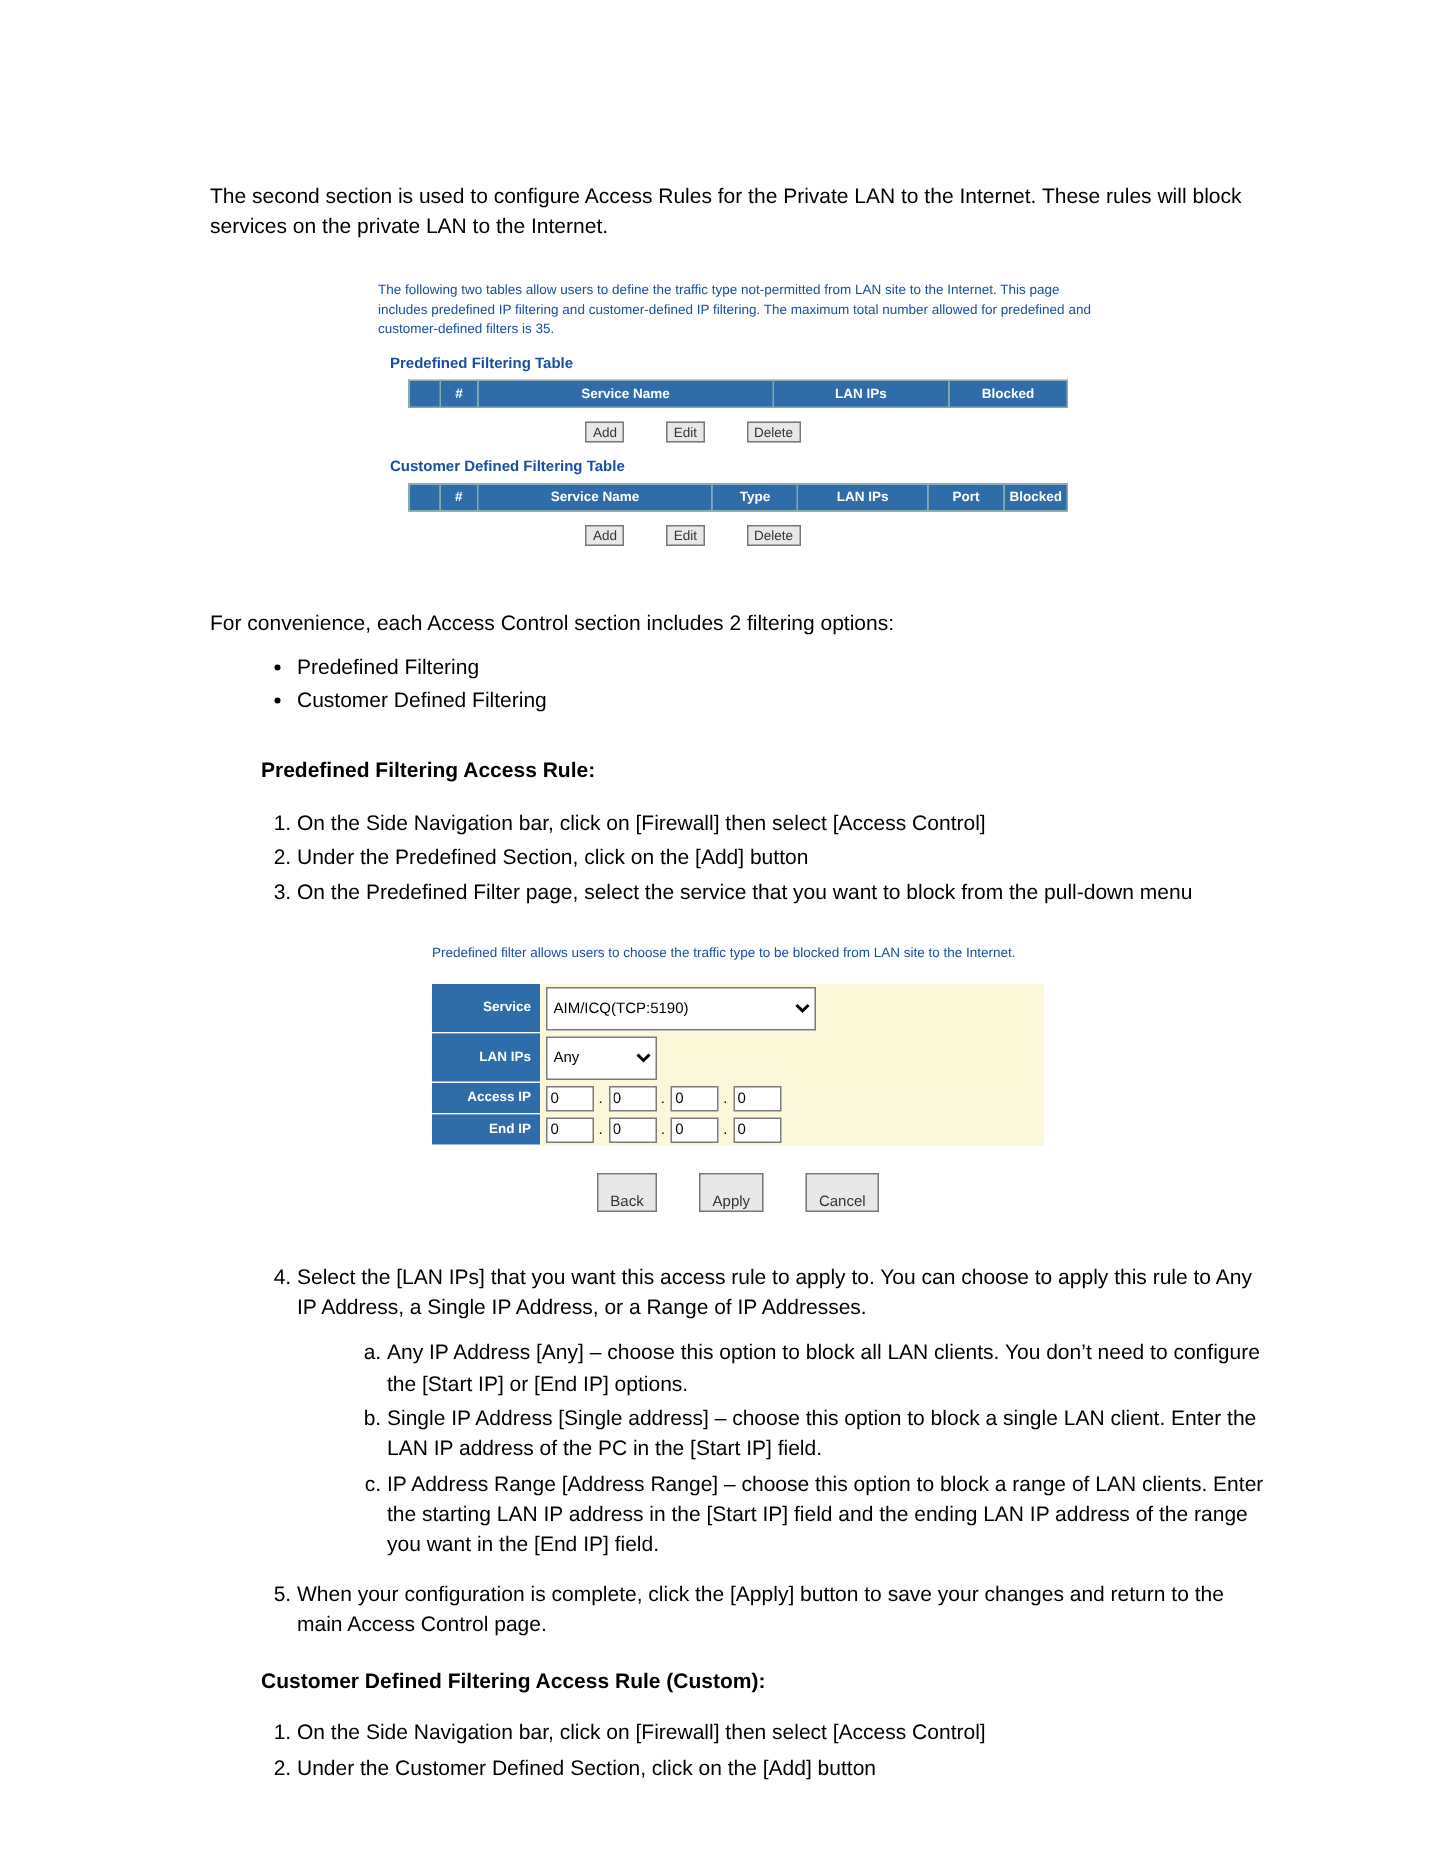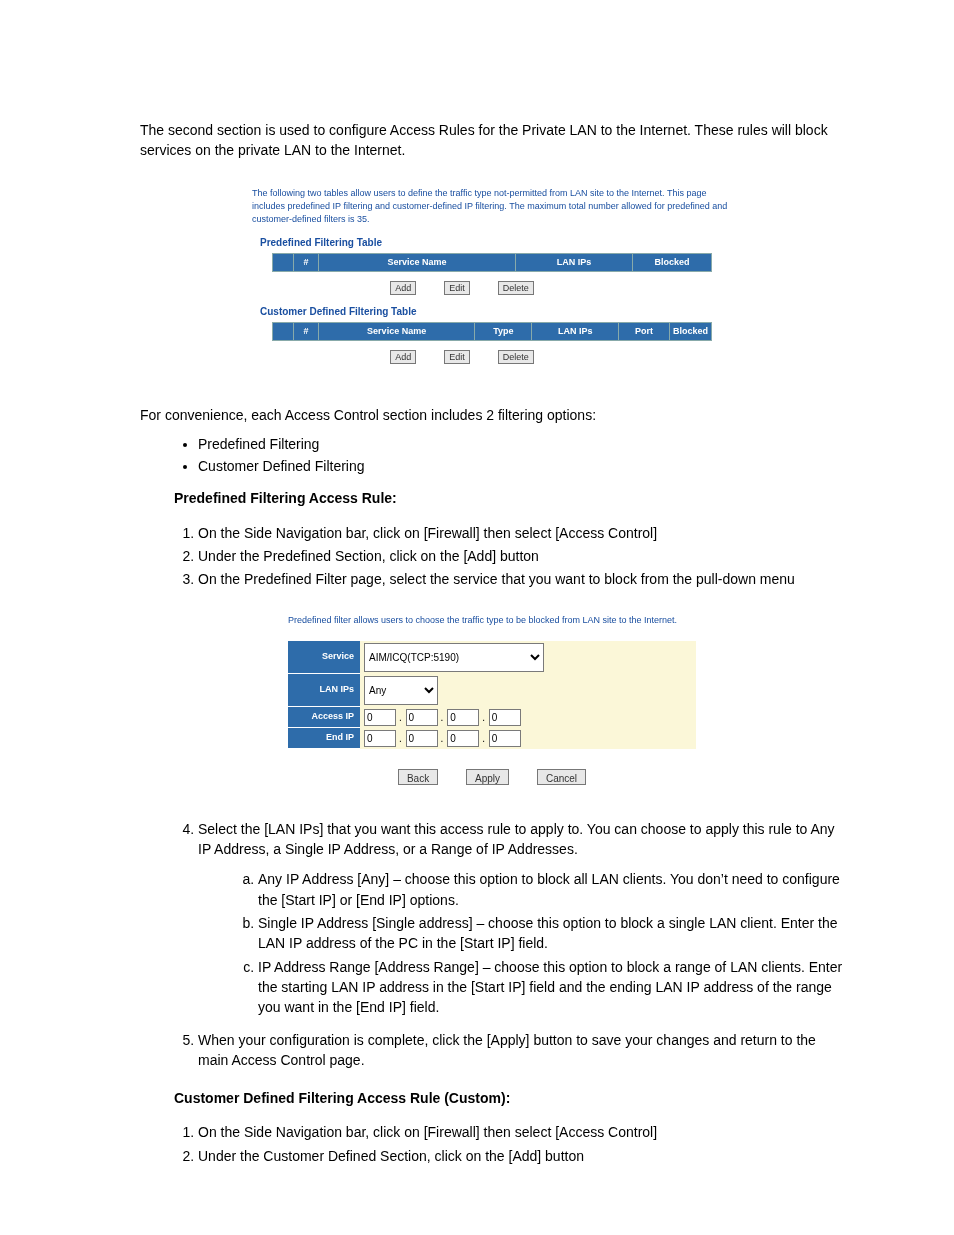--- a/index.html
+++ b/index.html
@@ -1,18 +1,18 @@
 <!DOCTYPE html>
 <html><head>
 <meta charset="utf-8">
 <style>
 html,body{margin:0;padding:0;background:#fff;font-family:Verdana,Geneva,sans-serif;font-size:14px;color:#000;}
 .page{width:954px;margin:0 auto;padding:120px 110px 60px 140px;box-sizing:border-box;line-height:1.45;}
 .para{margin:0 0 14px 0;}
-.bullets{margin:8px 0 12px 0;padding-left:58px;}
+.bullets{margin:8px 0 27px 0;padding-left:58px;}
 .bullets li{margin:0 0 2px 0;}
 .bold{font-weight:bold;padding-left:34px;}
 .ol{padding-left:58px;margin:6px 0 18px 0;}
 .ol>li{margin-bottom:3px;}
 .ol-sub{padding-left:60px;margin:10px 0 12px 0;list-style-type:lower-alpha;}
 .ol-sub>li{margin-bottom:3px;}
 
 .ss1{width:500px;margin:18px auto 24px auto;background:#fff;padding:8px 10px 16px 10px;font-family:Arial,sans-serif;}
 .ss1 .note{font-size:9px;color:#1a4fa0;margin:0 10px 10px 10px;}
 .ss1 .ttitle{font-size:10px;color:#1a4fa0;font-weight:bold;margin:8px 0 3px 18px;}
@@ -26,21 +26,21 @@
 .ss2{width:408px;margin:10px auto 20px auto;padding:6px 12px 12px 12px;background:#fff;font-family:Arial,sans-serif;}
 .ss2 .h{color:#1a4fa0;font-weight:bold;font-size:13px;margin:4px 0 10px 0;}
 .ss2 .desc{font-size:9px;color:#1a4fa0;margin-bottom:14px;}
 .ss2 .row{display:flex;align-items:stretch;margin:0;}
 .ss2 .lab{width:72px;padding:2px 6px;text-align:right;background:#2e6caa;color:#fff;font-size:9px;font-weight:bold;border-bottom:1px solid #fff;display:flex;align-items:center;justify-content:flex-end;box-sizing:border-box;}
 .ss2 .fld{flex:1;background:#fbf7d8;padding:2px 4px;font-size:10px;}
 .ss2 select{font-size:10px;height:29px;background:#fff;border:1px solid #7a7a7a;}
 .ss2 .ipbox{width:26px;height:13px;font-size:10px;border:1px solid #7a7a7a;margin-right:2px;}
 .ss2 .dot{font-size:10px;margin:0 1px;}
 .ss2 .btns{text-align:center;margin-top:18px;}
-.ss2 .btns .ss-btn{padding:2px 8px;height:16px;line-height:14px;font-size:10px;}
+.ss2 .btns .ss-btn{padding:12px 8px;height:16px;line-height:14px;font-size:10px;}
 .ol-continue{padding-left:58px;margin:6px 0 18px 0;}
 .ol-continue>li{margin-bottom:3px;}
 .shot-note{margin:10px 0 8px 0;}
 </style>
 </head>
 <body>
 
 <div class="page">
 
 <p class="para">The second section is used to configure Access Rules for the Private LAN to the Internet.  These rules will block services on the private LAN to the Internet.</p>

